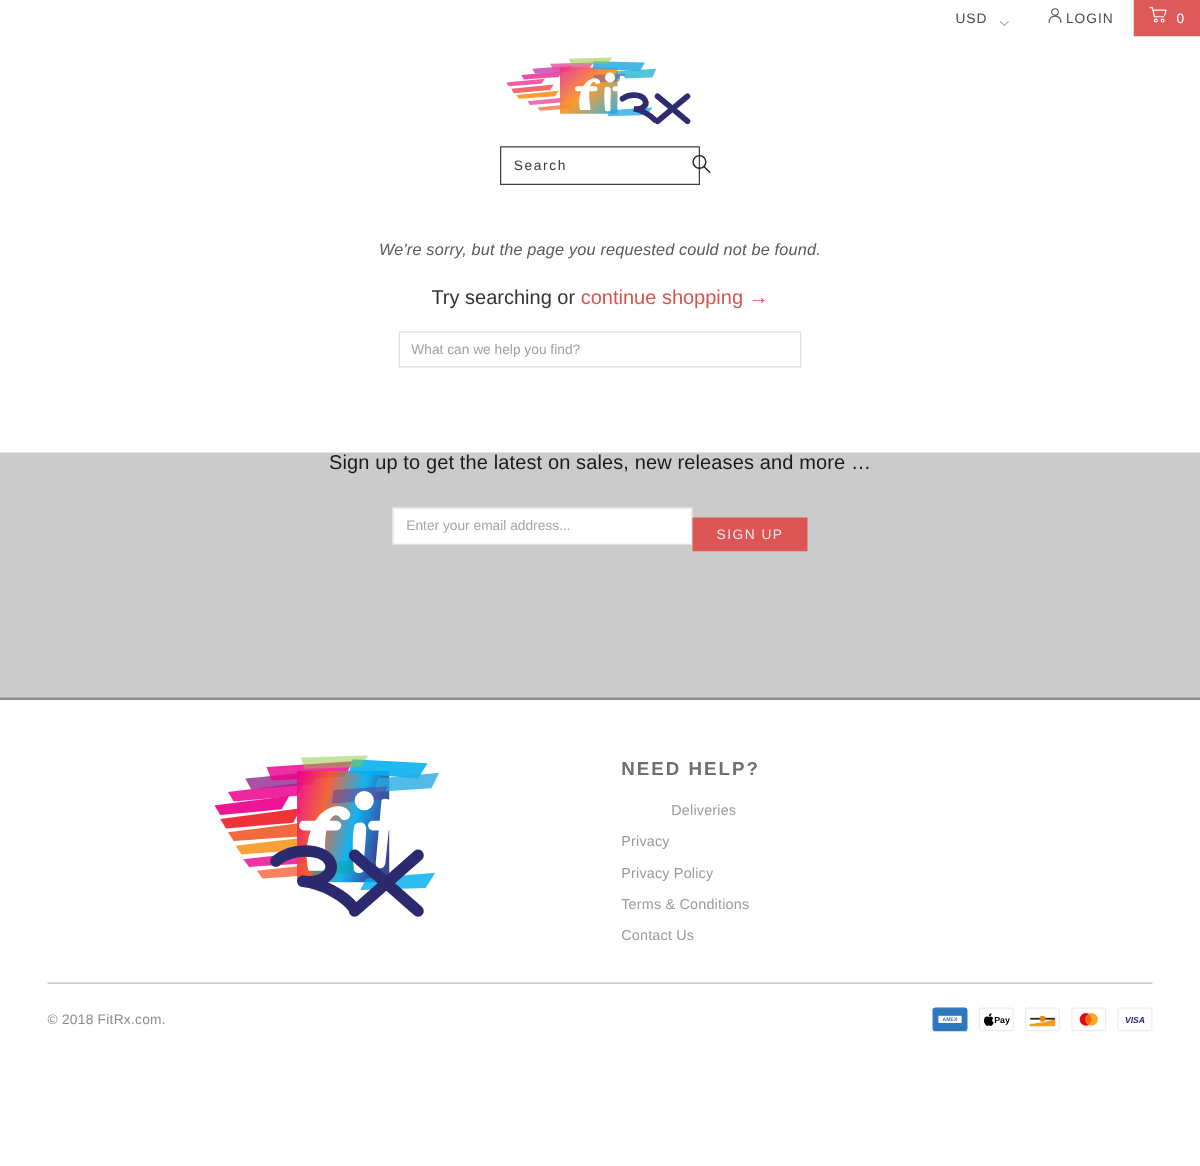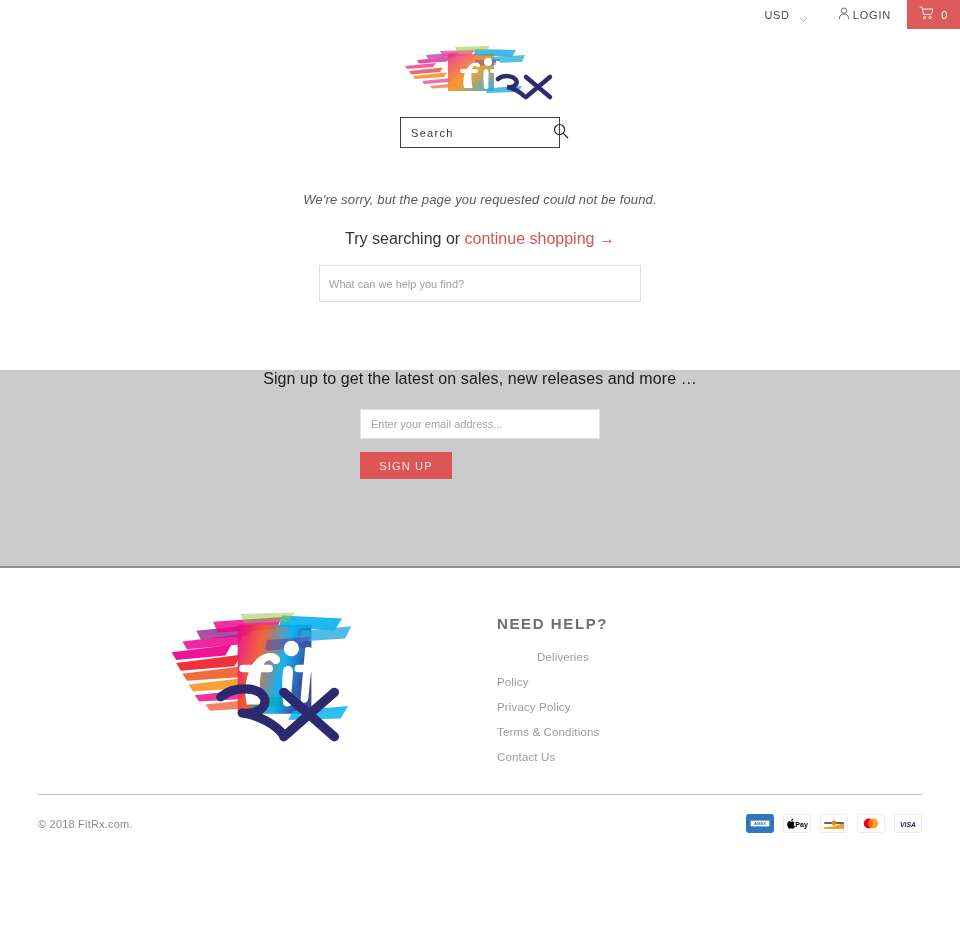--- a/index.html
+++ b/index.html
@@ -150,21 +150,21 @@
     text-decoration: none;
     cursor: pointer;
   }
   .help-search-wrap {
     margin-top: 17px;
     display: flex;
     justify-content: center;
   }
   .help-search {
     width: 322px;
-    height: 37px;
+    height: 29px;
     border: 1px solid #dedede;
     background: #fff;
     padding: 0 9px;
     font-family: "Liberation Sans", sans-serif;
     font-size: 11px;
     color: #7d7d7d;
     outline: none;
   }
   .help-search::placeholder { color: #a0a0a0; opacity: 1; }
 
@@ -187,21 +187,22 @@
     color: #111111;
   }
   .subscribe-sub {
     font-size: 16px;
     color: #1b1b1b;
     letter-spacing: 0.1px;
   }
   .subscribe-form {
     margin-top: 21px;
     display: flex;
-    flex-direction: column;
+    flex-direction: row;
+    align-items: center;
   }
   .email-input {
     width: 240px;
     height: 30px;
     border: 1px solid #e2e2e2;
     background: #ffffff;
     padding: 0 10px;
     font-family: "Liberation Sans", sans-serif;
     font-size: 11px;
     color: #8b8b8b;
@@ -460,21 +461,21 @@
         <g fill="none" stroke="#2b2a6e" stroke-width="12" stroke-linecap="round" stroke-linejoin="round">
           <path d="M70 118 C86 104 118 104 126 118 C133 131 116 142 98 139 C118 141 142 154 152 168"></path>
           <path d="M152 112 L218 170 M218 112 L152 170"></path>
         </g>
       </svg>
     </div>
 
     <div class="footer-links-col">
       <div class="need-help-title">NEED HELP?</div>
       <a class="footer-link">Deliveries</a>
-      <a class="footer-link">Policy</a>
+      <a class="footer-link">Privacy</a>
       <a class="footer-link">Privacy Policy</a>
       <a class="footer-link">Terms &amp; Conditions</a>
       <a class="footer-link">Contact Us</a>
     </div>
 
   </div>
 
   <div class="footer-bottom">
     <div class="copyright">© 2018 FitRx.com.</div>
 

